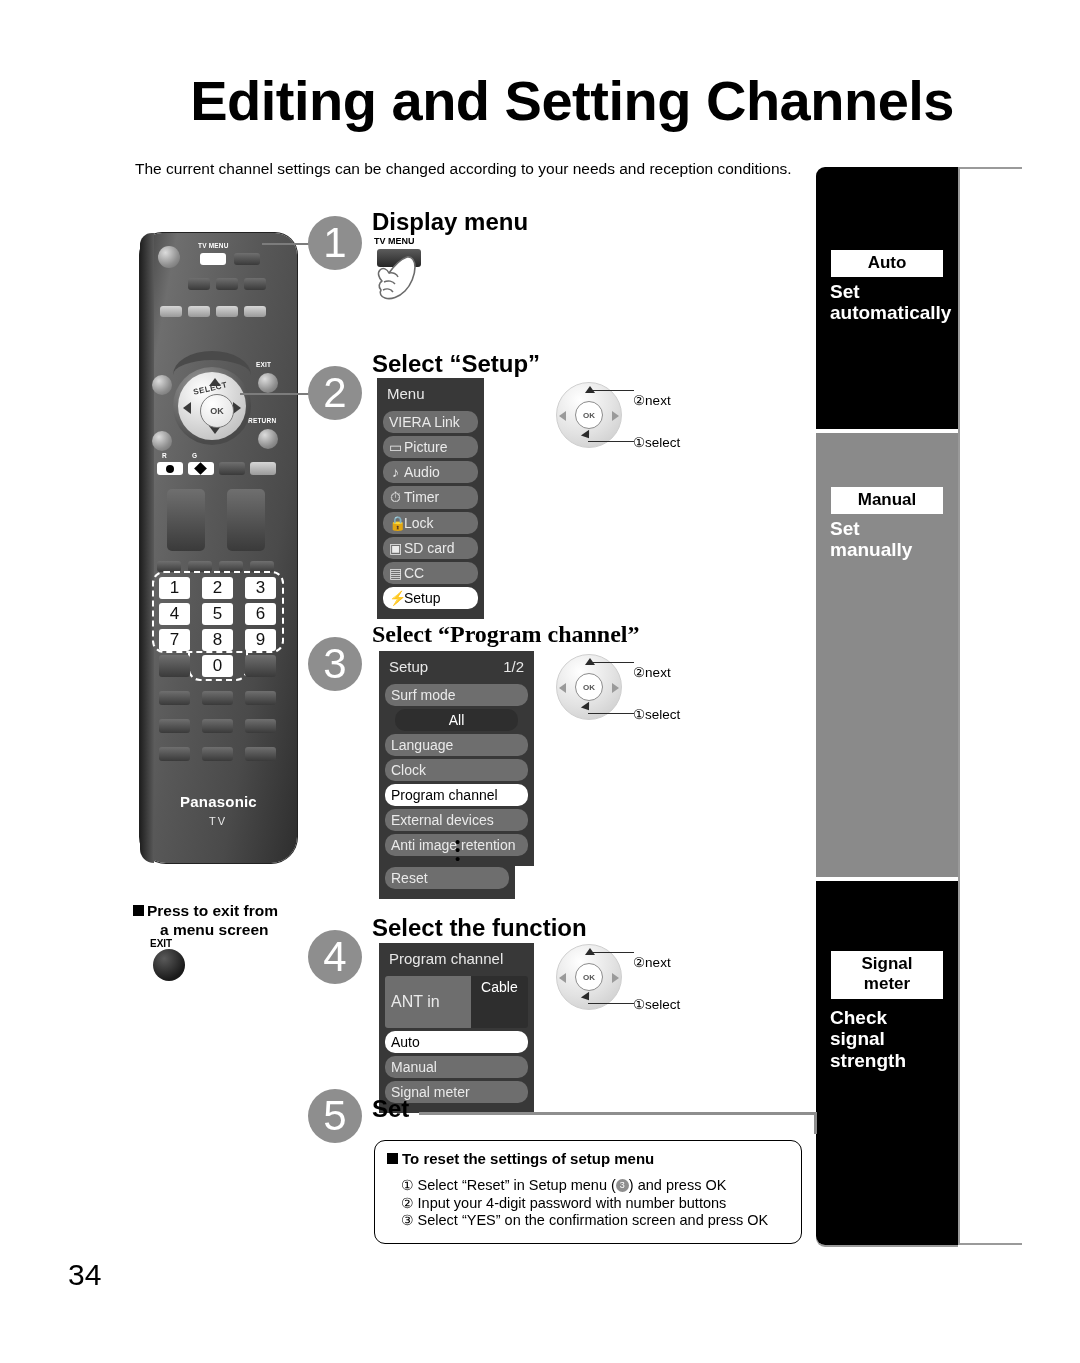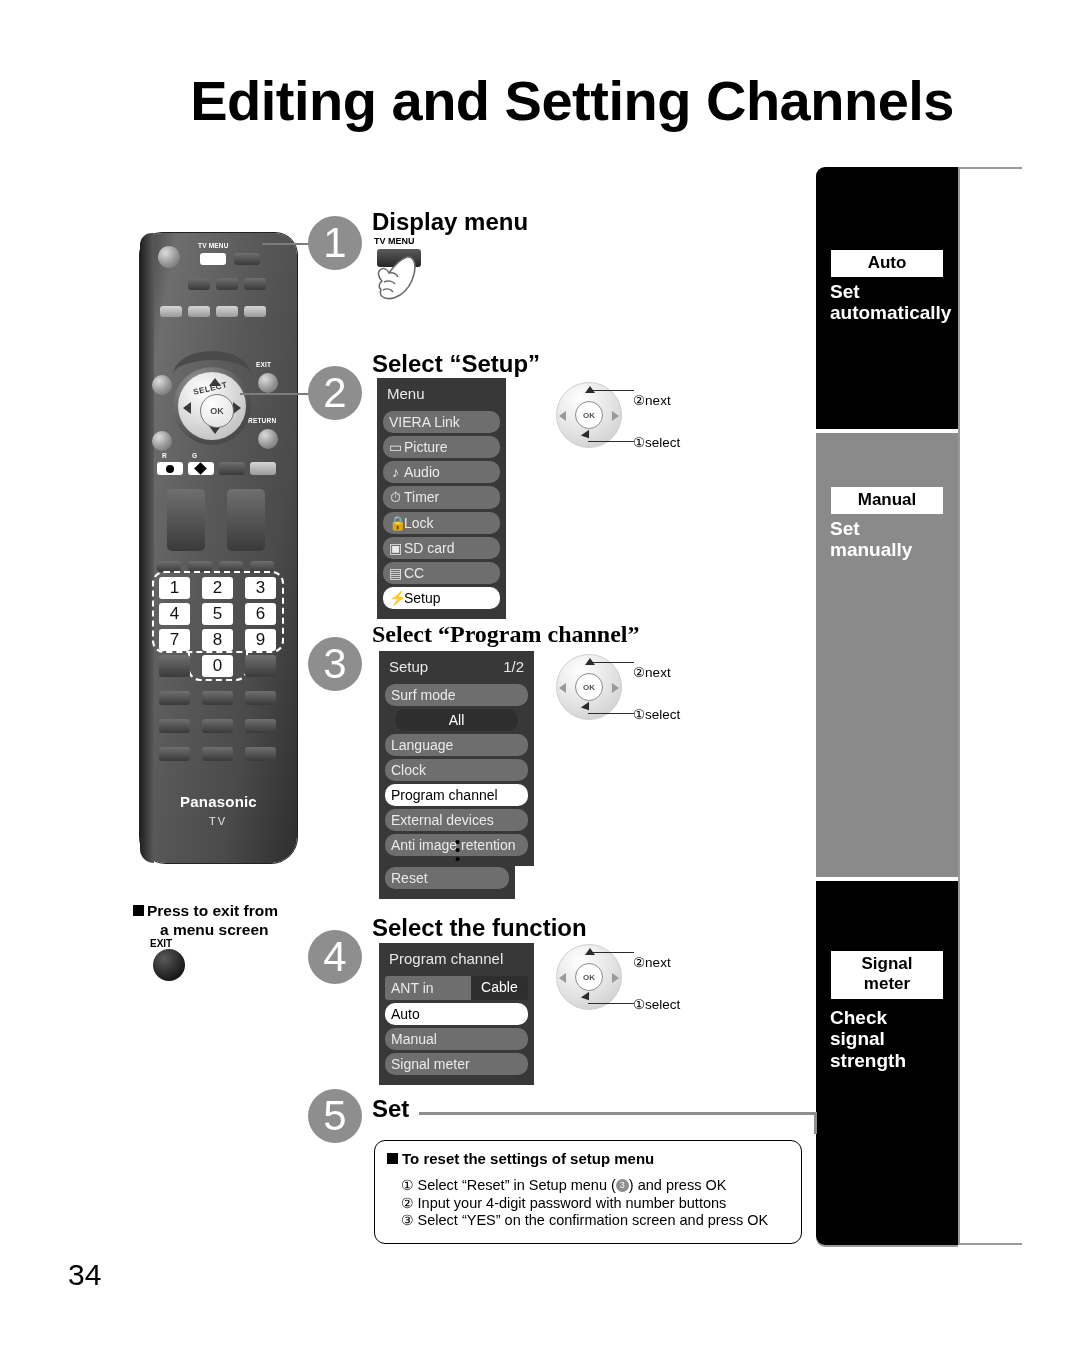--- a/index.html
+++ b/index.html
@@ -170,30 +170,30 @@
   }
   .osd .row{
     background:#6e6e6e; color:#eaeaea; font-size:14px;
     padding:3px 6px; margin:3px 0; border-radius:10px;
     white-space:nowrap; overflow:hidden;
   }
   .osd .row.sel{ background:#ffffff; color:#000; }
   .osd .row.sub{ background:#2e2e2e; color:#fff; text-align:center; margin:2px 10px 3px 10px; }
   .osd .row .ic{ display:inline-block; width:13px; text-align:center; margin-right:2px; }
 
-  #menu-osd { left:377px; top:378px; width:129px; }
+  #menu-osd { left:377px; top:378px; width:107px; }
   #setup-osd{ left:379px; top:651px; width:155px; }
   #reset-osd{ left:379px; top:861px; width:136px; padding-top:3px; }
   #pc-osd   { left:379px; top:943px; width:155px; }
   .dots{
     position:absolute; left:455px; top:838px; color:#000; font-size:15px;
     letter-spacing:0; line-height:.55; text-align:center; width:4px;
   }
   .ant-row{ display:flex; margin:3px 0; }
-  .ant-row .lft{ background:#6e6e6e; color:#eaeaea; font-size:14px; padding:4px 6px; width:60%; border-radius:3px 0 0 3px;}
+  .ant-row .lft{ background:#6e6e6e; color:#eaeaea; font-size:16px; padding:17px 6px; width:60%; border-radius:3px 0 0 3px;}
   .ant-row .rgt{ background:#2e2e2e; color:#fff; font-size:14px; padding:3px 6px; width:40%; text-align:center; border-radius:0 3px 3px 0;}
 
   
   .wheel{ position:absolute; width:66px; height:66px; }
   .wheel .disc{
     position:absolute; inset:0; border-radius:50%;
     background:radial-gradient(circle at 36% 26%,#ffffff,#e2e2e2 55%,#c6c6c6);
     border:1px solid #cfcfcf;
   }
   .wheel .okr{
@@ -233,20 +233,21 @@
   }
   #set-rule{ position:absolute; left:419px; top:1112px; width:398px; height:2.6px; background:#8e8e8e; }
   #set-rule-v{ position:absolute; left:814px; top:1112px; width:2.6px; height:22px; background:#8e8e8e; }
 </style>
 </head>
 <body>
 
 <div class="page">
 
   <div id="page-title">Editing and Setting Channels</div>
+  <div id="intro">The current channel settings can be changed according to your needs and reception conditions.</div>
   <div id="page-number">34</div>
 
   <div id="rule-top" class="edge-rule"></div>
   <div id="rule-bottom" class="edge-rule"></div>
 
   <div id="sidebar">
     <div class="side-sec black" id="sec-auto">
       <div class="chip">Auto</div>
       <div class="cap">
         <span>Set</span><br>

